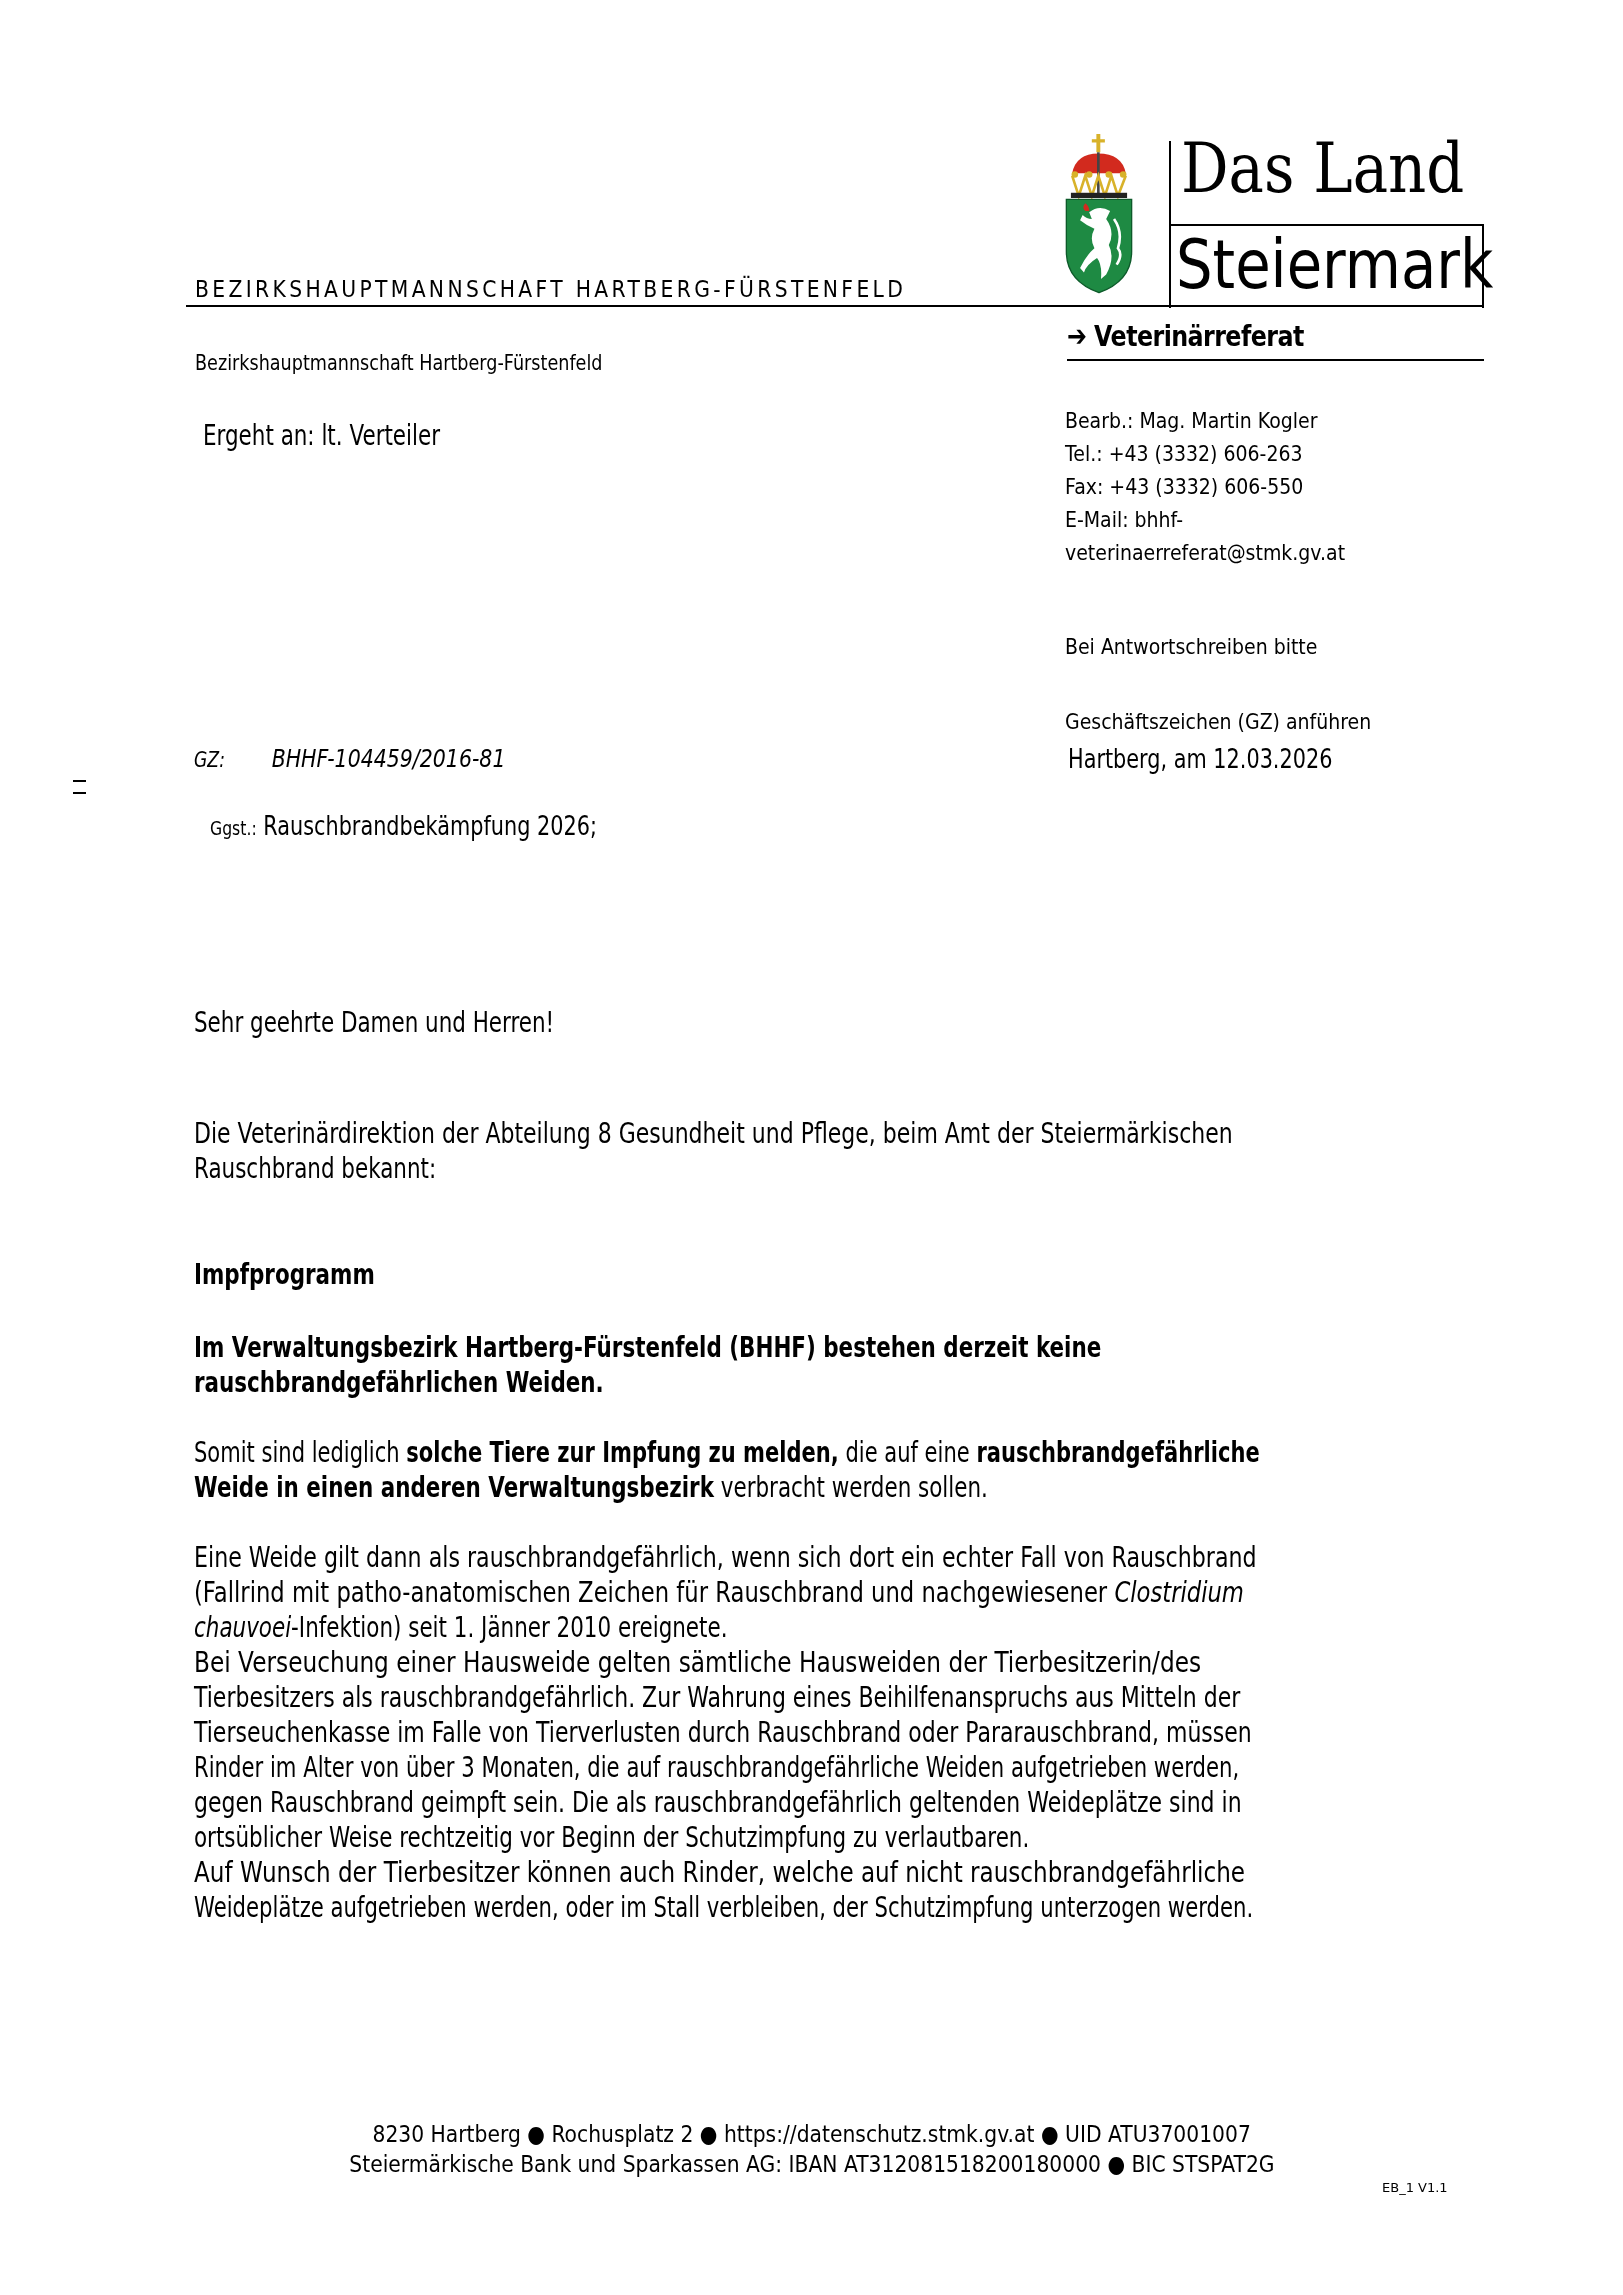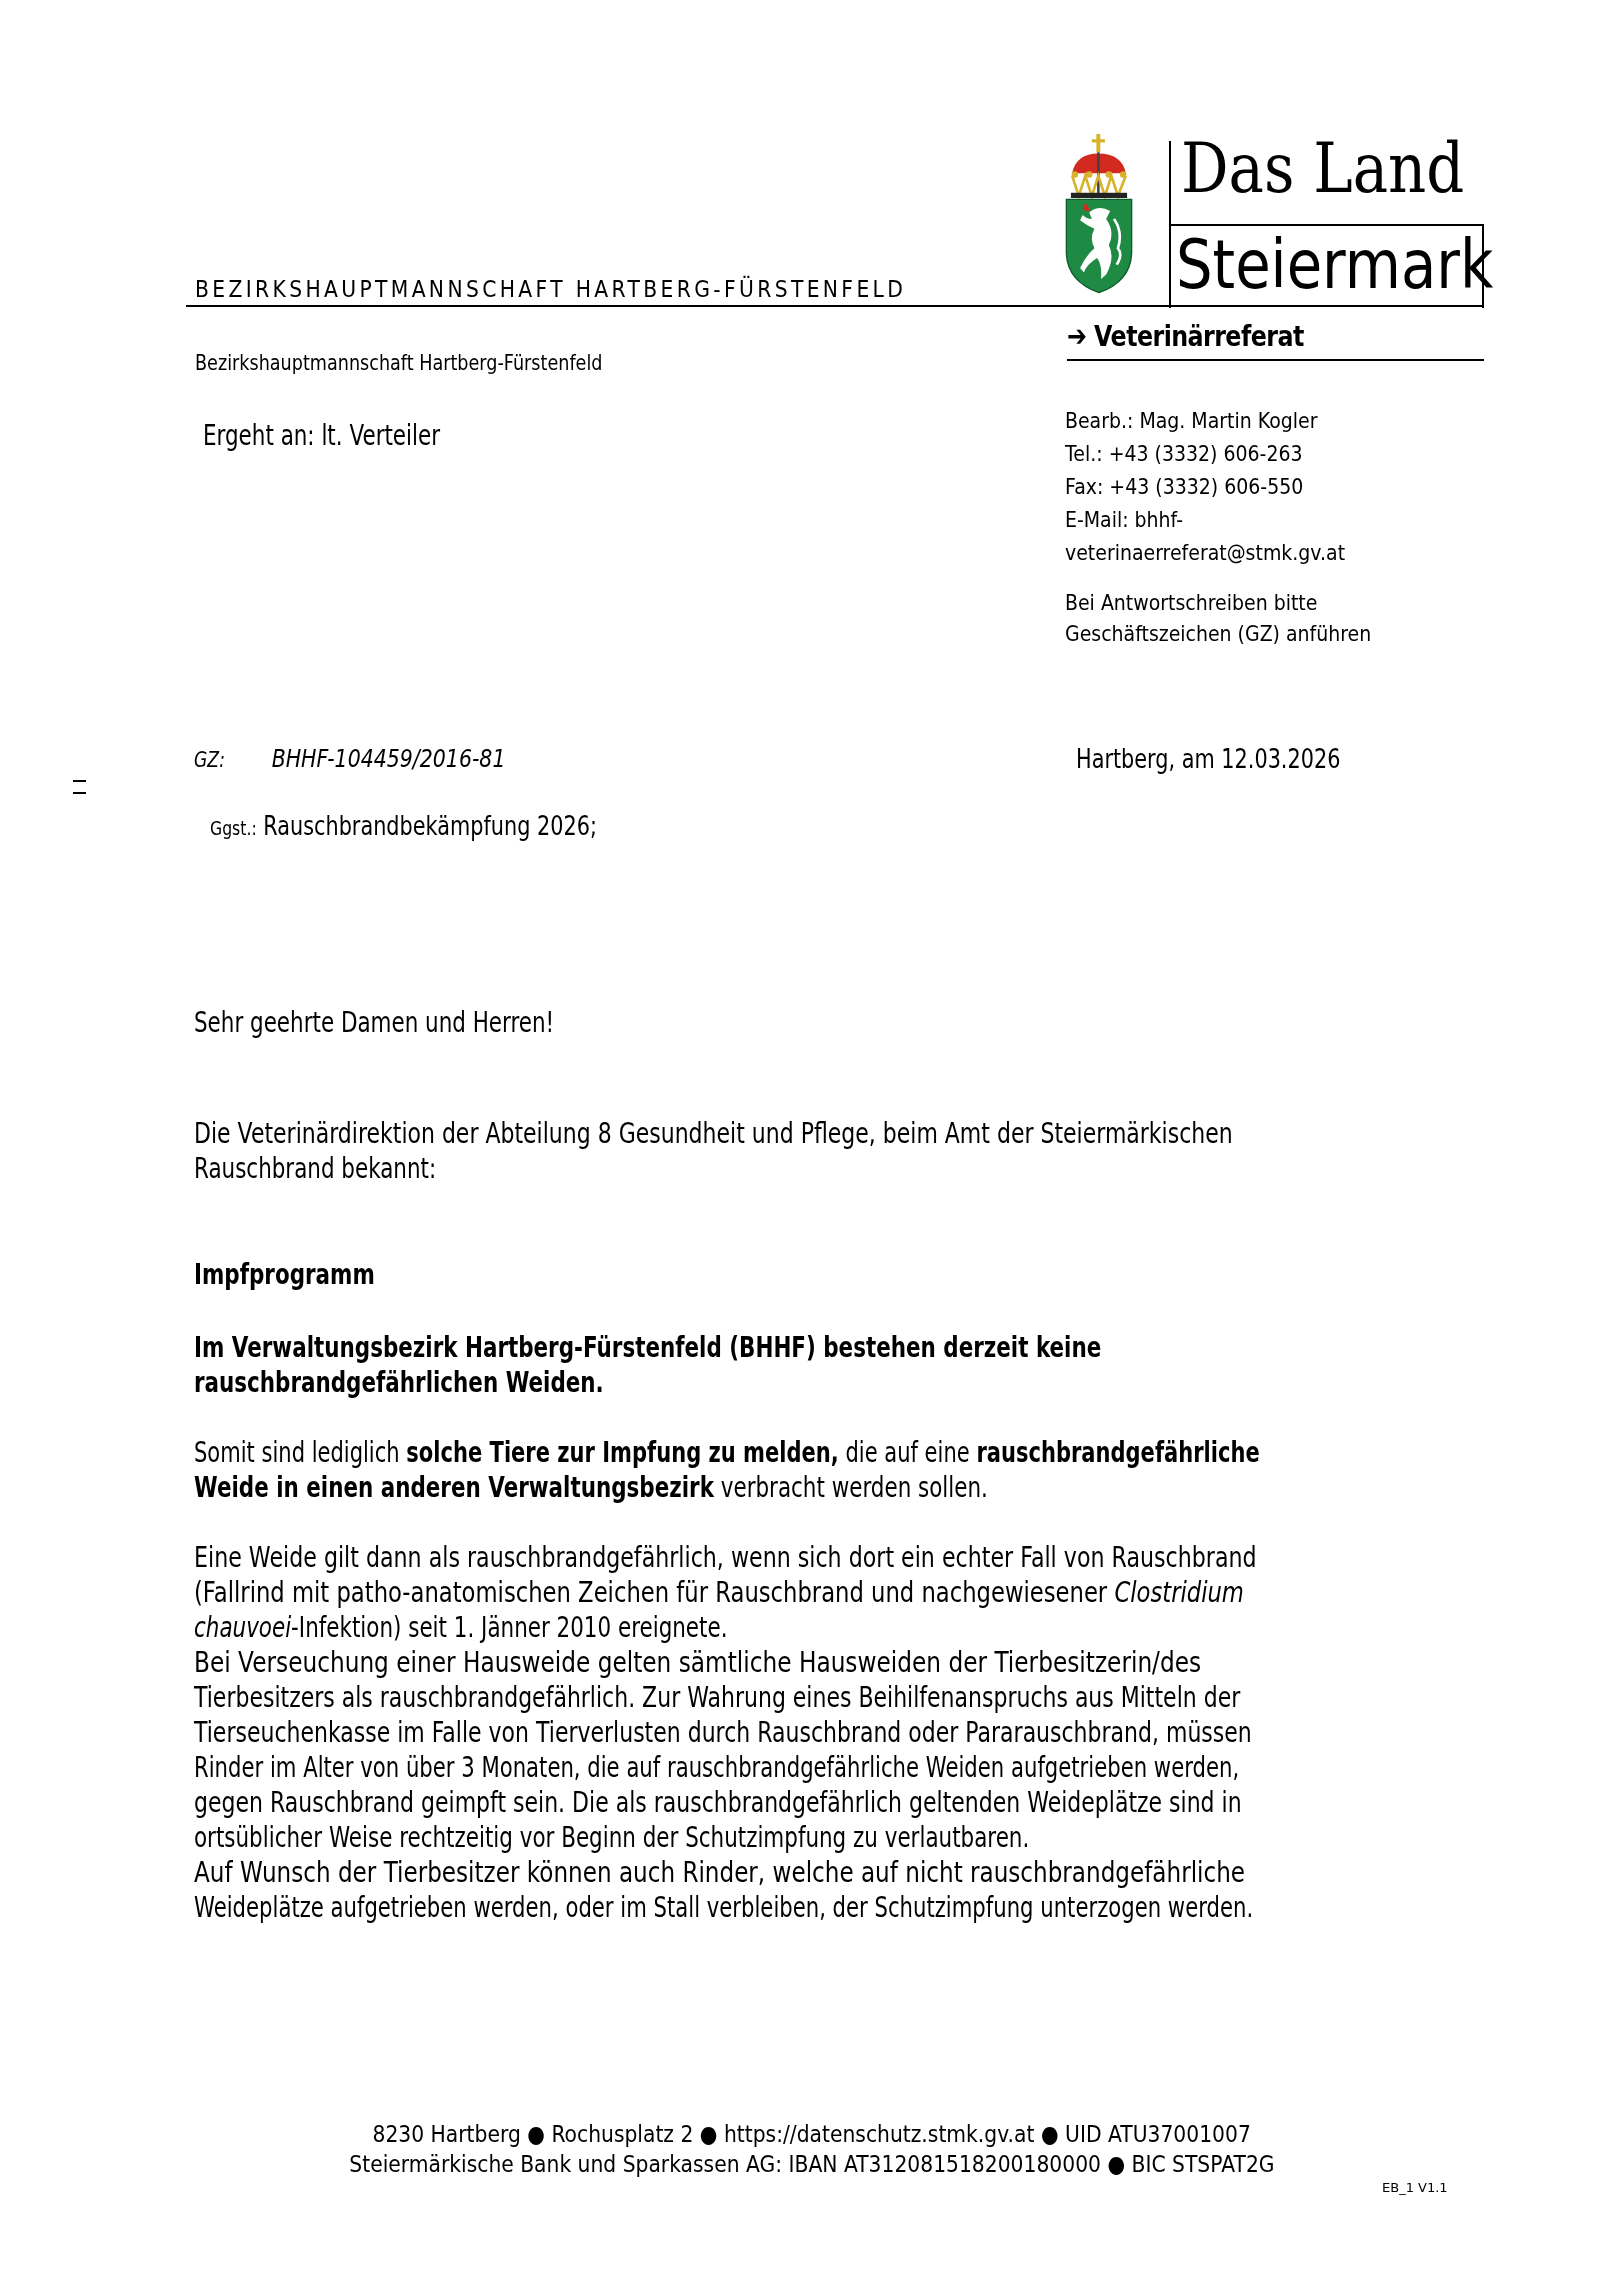--- a/index.html
+++ b/index.html
@@ -30,28 +30,28 @@
                      font-size: 67px; line-height: 1; }
 
   #vet-ref { left: 1067px; top: 319px; font-size: 29px; font-weight: bold; }
   #vet-ref .cond { transform: scaleX(0.82); letter-spacing: -0.7px; }
   #vet-rule { left: 1067px; top: 359px; width: 417px; height: 2px; background: #000; }
 
   
   #contact { left: 1065px; top: 404px; font-size: 22px; line-height: 33px; }
   #contact .cond { transform: scaleX(0.86); }
   #contact .gap { height: 18.3px; }
-  #contact .gz-note { line-height: 31px; }
+  #contact .gz-note { line-height: 31px; margin-top: 44px; }
 
   
   #gz-row { left: 194px; top: 744px; font-size: 25px; font-style: italic; }
   #gz-label { font-size: 21px; }
   #gz-row .cond { transform: scaleX(0.82); }
   #gz-value { margin-left: 49px; }
-  #date-line { left: 1068px; top: 744px; font-size: 26px; margin-left: 8px; }
+  #date-line { left: 1068px; top: 744px; font-size: 26px; }
   #date-line .cond { transform: scaleX(0.80); }
   #margin-mark { left: 73px; top: 772px; width: 30px; height: 2px; }
   #margin-mark span { display: inline-block; width: 13px; height: 2px; background: #000; margin-right: 2.6px; }
   #ggst-row { left: 210px; top: 811px; font-size: 26px; }
   #ggst-row .cond { transform: scaleX(0.80); }
   #ggst-label { font-size: 19.6px; }
 
   
   #salutation { left: 194px; top: 1006px; font-size: 27.5px; }
   #salutation .cond { transform: scaleX(0.78); }

